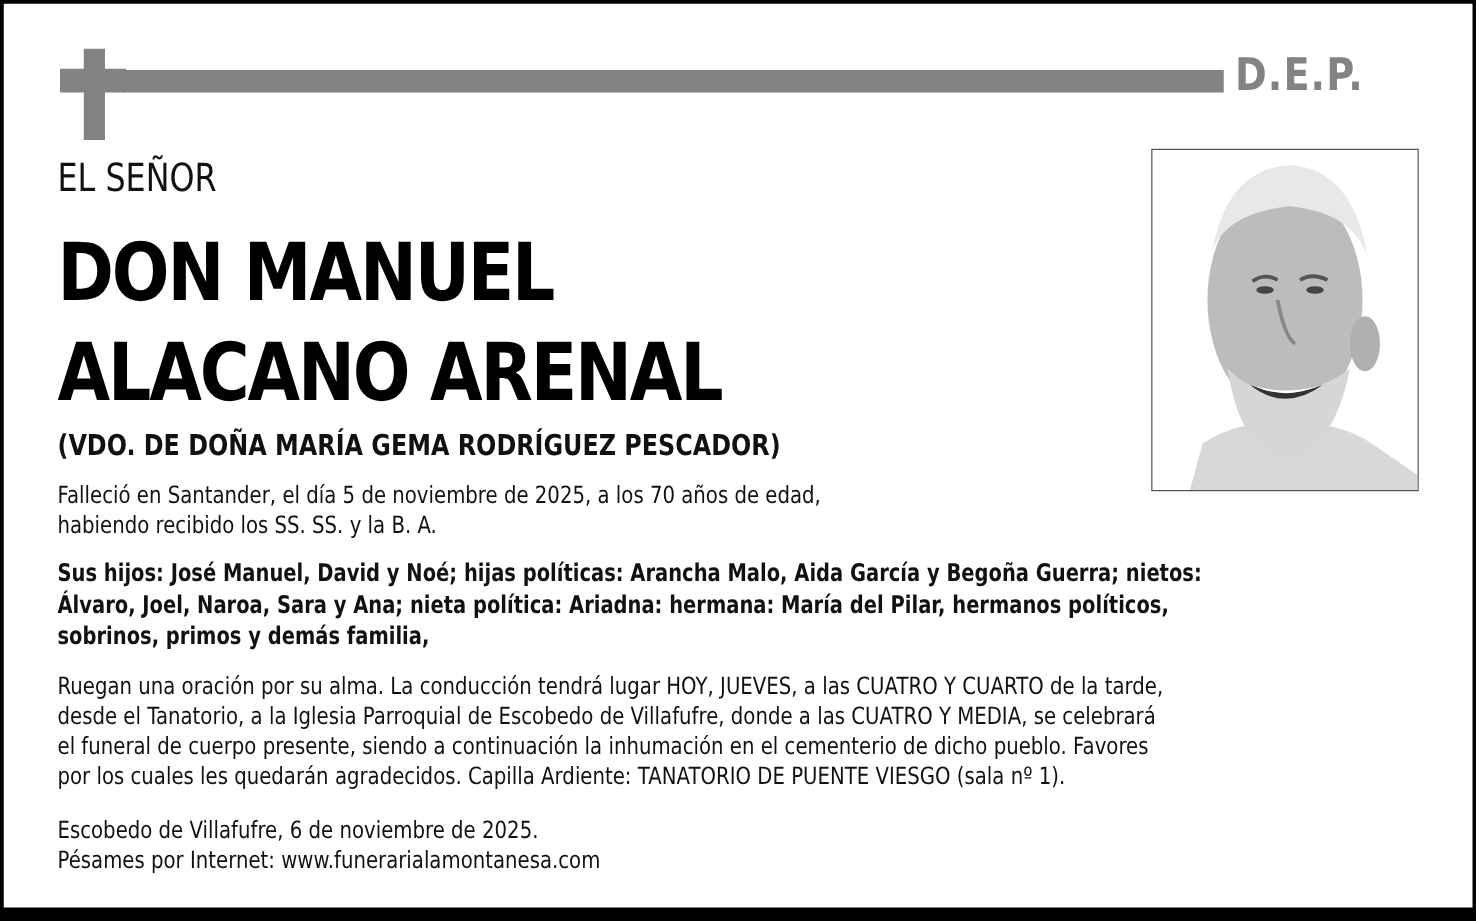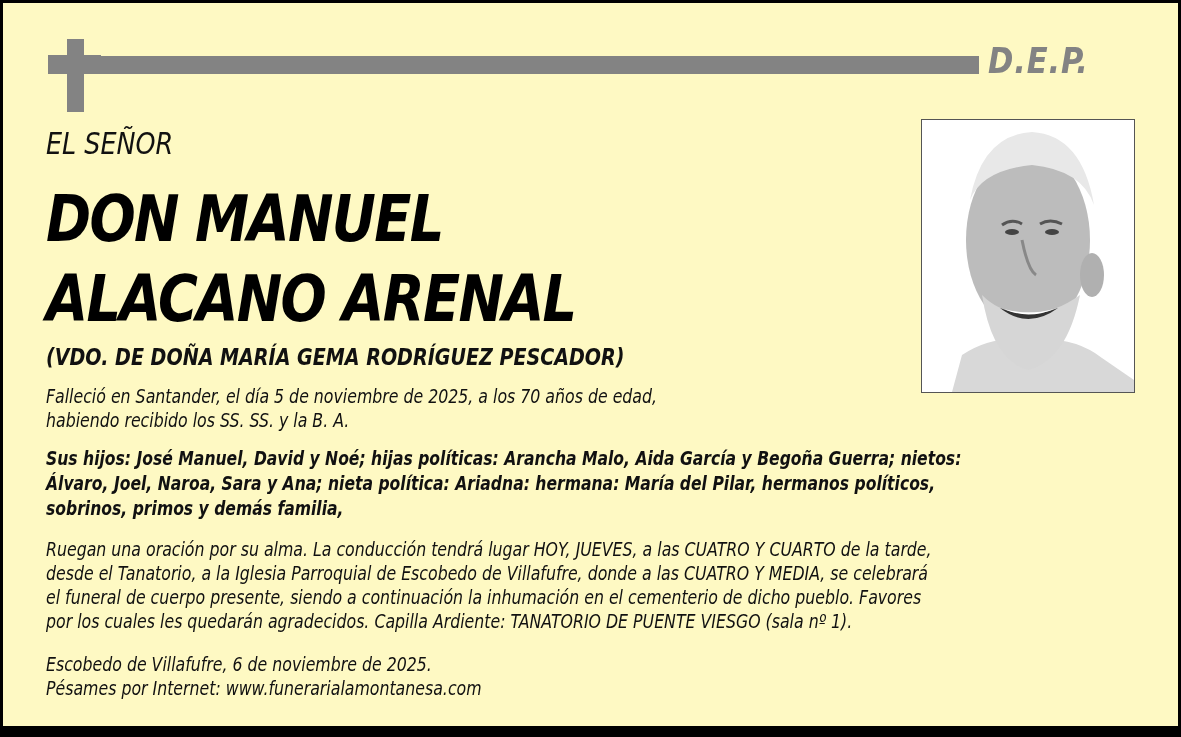--- a/index.html
+++ b/index.html
@@ -1,17 +1,17 @@
 <!DOCTYPE html>
 <html><head>
   <meta charset="utf-8">
   <style>
     html, body { margin: 0; padding: 0; background: #000; }
     body { width: 1181px; height: 737px; position: relative; overflow: hidden; font-family: "DejaVu Sans", sans-serif; }
-    .card { position: absolute; left: 3px; top: 3px; width: 1175px; height: 723px; background: #fef9c3; font-style: italic; }
+    .card { position: absolute; left: 3px; top: 3px; width: 1175px; height: 723px; background: #ffffff; }
     .cross-v { position: absolute; left: 64px; top: 36px; width: 17px; height: 73px; background: #838383; }
     .cross-h { position: absolute; left: 45px; top: 52px; width: 53px; height: 19px; background: #838383; }
     .rule { position: absolute; left: 96px; top: 53px; width: 880px; height: 18px; background: #838383; }
     .dep { position: absolute; left: 985px; top: 36px; font-family: "DejaVu Sans", sans-serif; font-weight: bold; font-size: 36px; color: #838383; letter-spacing: 1px; line-height: 44px; transform: scaleX(0.85); transform-origin: left center; }
     .senor { position: absolute; left: 43px; top: 120px; font-size: 31px; color: #111; line-height: 40px; transform: scaleX(0.82); transform-origin: left center; }
     .name { position: absolute; left: 43px; top: 176px; font-family: "DejaVu Sans", sans-serif; font-weight: bold; font-size: 64px; color: #000; line-height: 80px; letter-spacing: -2px; transform: scaleX(0.85); transform-origin: left top; white-space: nowrap; }
     .photo { position: absolute; left: 918px; top: 116px; width: 212px; height: 272px; border: 1px solid #555; background: #fff; overflow: hidden; }
     .widow { position: absolute; left: 43px; top: 338px; font-weight: bold; font-size: 23px; line-height: 32px; color: #111; transform: scaleX(0.83); transform-origin: left center; white-space: nowrap; }
     .para { position: absolute; left: 43px; font-size: 19px; line-height: 24px; color: #111; transform: scaleX(0.83); transform-origin: left top; white-space: nowrap; }
     .para.bold { font-weight: bold; font-size: 19.5px; line-height: 25px; transform: scaleX(0.80); }

